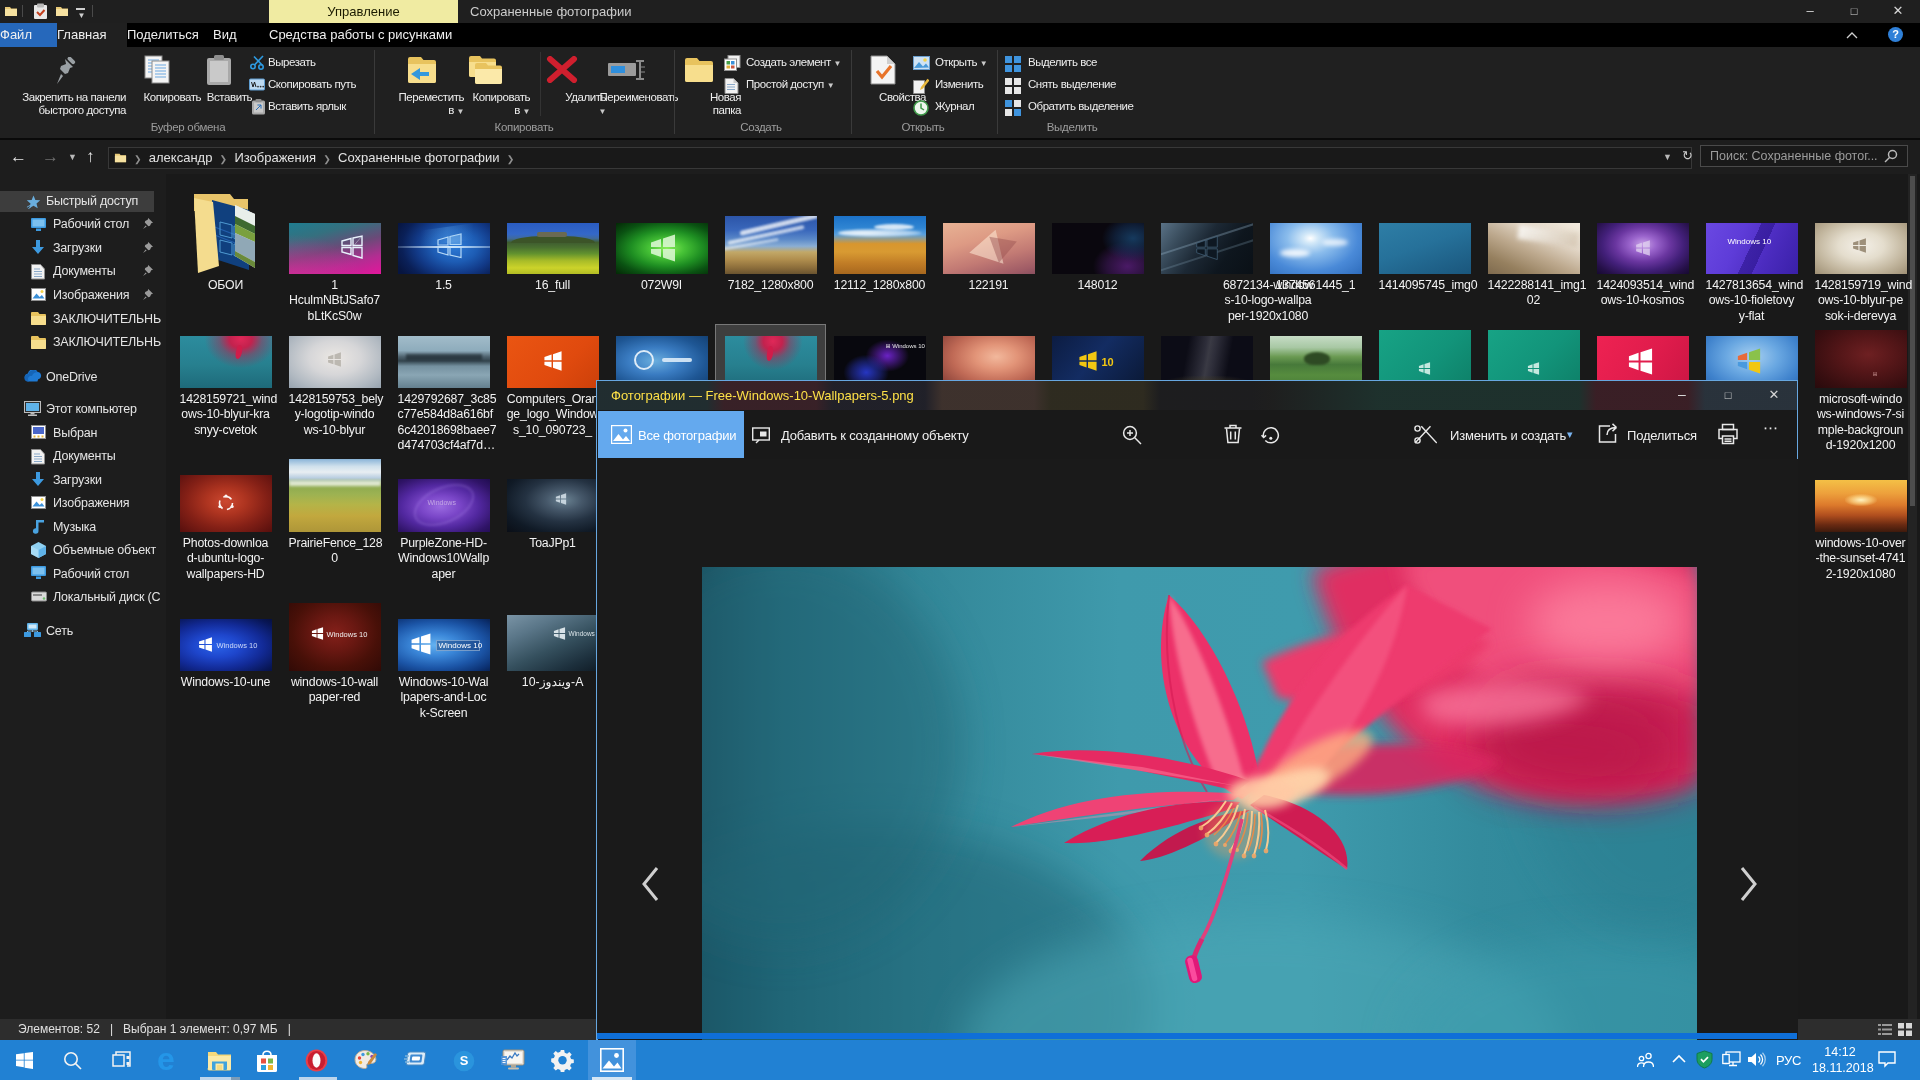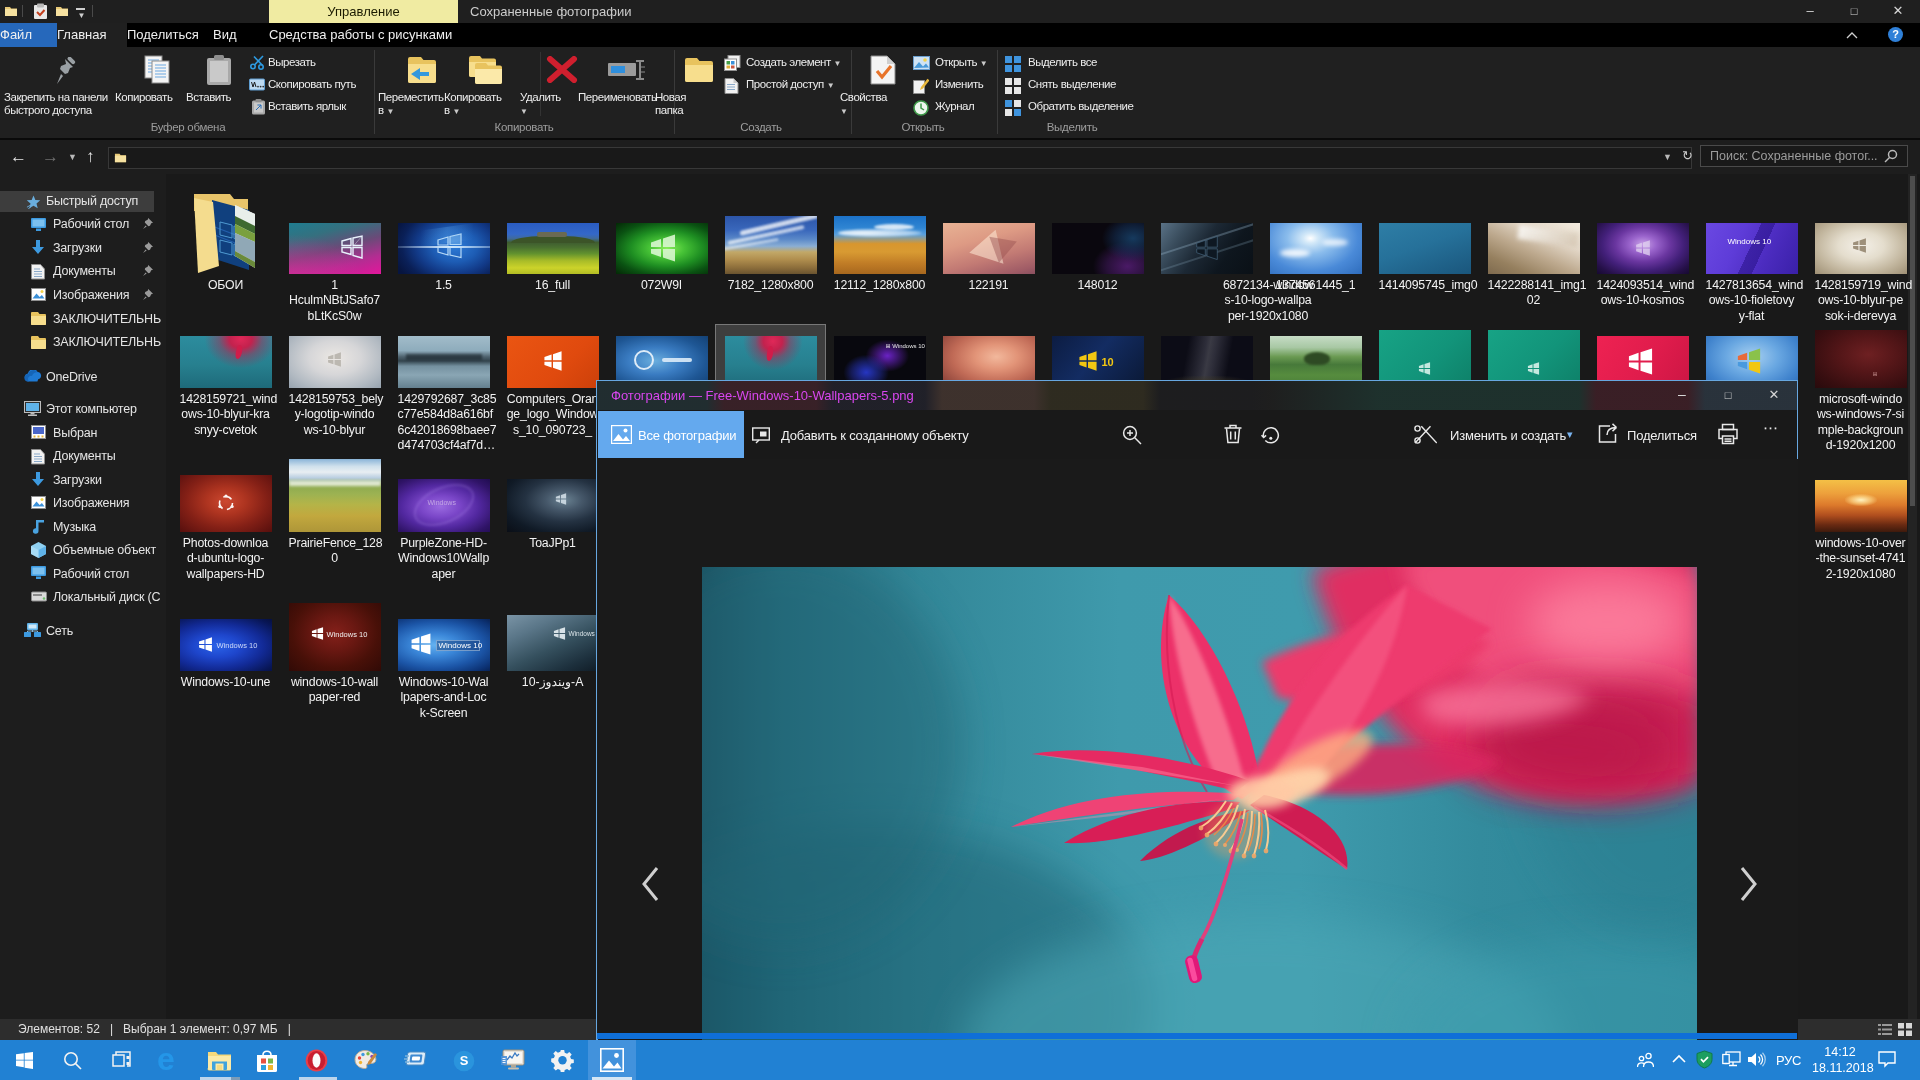--- a/index.html
+++ b/index.html
@@ -15,21 +15,21 @@
 #sidebarwrap,#sbsel,#sidebar,#scrollbar,#grid{z-index:3}
 #statusbar,#photoswin,#taskbar{z-index:5}
 #statusbar{left:0;top:1019px;width:1920px;height:21px;background:#2d2d2d}
 #taskbar{left:0;top:1040px;width:1920px;height:40px;background:#2181d3}
 .wtab{top:0;height:23px;background:#f0eba2;color:#1b1b00;font-size:13px;text-align:center;line-height:23px}
 .ttl{color:#cccccc;font-size:13px;line-height:23px}
 .capbtn{top:0;height:23px;width:44px;color:#d6d6d6;text-align:center;line-height:22px;font-size:13px}
 
 .mtab{top:0;height:24px;color:#f0f0f0;font-size:13px;text-align:left;line-height:24px}
 
-.rtxt{color:#ededed;font-size:11.5px;letter-spacing:-.45px;text-align:left;line-height:13px;white-space:nowrap}
+.rtxt{color:#ededed;font-size:11.5px;letter-spacing:-.45px;text-align:right;line-height:13px;white-space:nowrap}
 .rsm{color:#ededed;font-size:11.5px;letter-spacing:-.45px;line-height:13px;white-space:nowrap}
 .rgl{color:#9d9d9d;font-size:11.5px;letter-spacing:-.3px;text-align:center}
 .rsep{top:3px;width:1px;height:84px;background:#3a3a3a}
 .dna{color:#c9c9c9;font-size:8px}
 
 .sbi{color:#e4e4e4;font-size:12.5px;letter-spacing:-.2px;line-height:23px;height:23px;white-space:nowrap}
 
 .th{position:absolute;overflow:hidden}
 .lbl{position:absolute;color:#f2f2f2;font-size:12.3px;letter-spacing:-.2px;line-height:15.5px;text-align:center;white-space:nowrap}
 .th div{white-space:nowrap}
@@ -234,20 +234,23 @@
 <div class="a" id="addrrow">
   <div class="a" style="left:10px;top:4px;color:#e6e6e6;font-size:17px;line-height:26px">←</div>
   <div class="a" style="left:42px;top:4px;color:#6f6f6f;font-size:17px;line-height:26px">→</div>
   <div class="a" style="left:68px;top:8px;color:#b9b9b9;font-size:9px;line-height:18px">▼</div>
   <div class="a" style="left:86px;top:4px;color:#e6e6e6;font-size:17px;line-height:26px">↑</div>
   <div class="a" style="left:108px;top:7px;width:1584px;height:22px;background:#191919;border:1px solid #383838"></div>
   <svg class="a" style="left:114px;top:11px" width="13" height="13" viewBox="0 0 14 14">
         <path fill="#e8c976" d="M1 3h5l1.2 1.5H13V12H1z"></path>
         <path fill="#f6e1a0" d="M1 5h12v7H1z"></path>
       </svg>
+  <div class="a" style="left:134px;top:7px;color:#e2e2e2;font-size:13px;line-height:22px">
+    <span style="color:#8f8f8f;font-size:9px">❯</span>&nbsp;&nbsp;александр&nbsp;&nbsp;<span style="color:#8f8f8f;font-size:9px">❯</span>&nbsp;&nbsp;Изображения&nbsp;&nbsp;<span style="color:#8f8f8f;font-size:9px">❯</span>&nbsp;&nbsp;Сохраненные фотографии&nbsp;&nbsp;<span style="color:#8f8f8f;font-size:9px">❯</span>
+  </div>
   <div class="a" style="left:1663px;top:12px;color:#b9b9b9;font-size:9px">▼</div>
   <div class="a" style="left:1682px;top:8px;color:#c9c9c9;font-size:13px">↻</div>
   <div class="a" style="left:1700px;top:5px;width:208px;height:22px;background:#191919;border:1px solid #4a4a4a"></div>
   <div class="a" style="left:1710px;top:5px;color:#9b9b9b;font-size:12.5px;line-height:22px">Поиск: Сохраненные фотог...</div>
   <svg class="a" style="left:1884px;top:9px" width="14" height="14" viewBox="0 0 14 14">
         <g stroke="#b9b9b9" stroke-width="1.5" fill="none">
           <circle cx="8.5" cy="5.5" r="4"></circle>
           <path d="M5.5 8.5L1 13"></path>
         </g>
       </svg>
@@ -730,21 +733,21 @@
           </g>
         </svg>
     <div class="a" style="left:62px;top:15px;color:#e8f0f4;font-size:6.5px;opacity:.9">Windows</div>
   </div>
   <div class="a lbl" style="left:506.5px;top:674.5px;width:92px">10-ويندوز-A</div>
 </div>
 <div class="a" id="photoswin" style="left:596px;top:380px;width:1202px;height:660px;background:#1b1b1b;border:1px solid #67a7e0">
 
   <div class="a" style="left:0;top:0;width:1200px;height:29px;background:#1f1f1f"></div>
   <div class="a" style="left:0;top:0;width:1200px;height:29px;background:linear-gradient(90deg,rgba(42,110,125,.18) 0px,rgba(42,110,125,.18) 110px,rgba(210,45,90,.14) 127px,rgba(210,45,90,.14) 219px,rgba(40,40,90,.16) 236px,rgba(40,40,90,.16) 328px,rgba(220,145,115,.16) 345px,rgba(220,145,115,.16) 437px,rgba(180,150,40,.10) 454px,rgba(180,150,40,.10) 546px,rgba(20,20,30,.18) 563px,rgba(20,20,30,.18) 655px,rgba(25,25,25,.1) 672px,rgba(23,150,122,.15) 781px,rgba(23,150,122,.15) 982px,rgba(210,30,75,.15) 999px,rgba(210,30,75,.15) 1091px,rgba(100,160,220,.15) 1108px,rgba(100,160,220,.15) 1200px)"></div>
-  <div class="a" style="left:14px;top:7px;color:#d946ef;font-size:13px">Фотографии — Free-Windows-10-Wallpapers-5.png</div>
+  <div class="a" style="left:14px;top:7px;color:#fde047;font-size:13px">Фотографии — Free-Windows-10-Wallpapers-5.png</div>
   <div class="a" style="left:1062px;top:0px;width:46px;height:29px;color:#d6d6d6;text-align:center;line-height:26px;font-size:14px">–</div>
   <div class="a" style="left:1108px;top:0px;width:46px;height:29px;color:#d6d6d6;text-align:center;line-height:28px;font-size:11px">□</div>
   <div class="a" style="left:1154px;top:0px;width:46px;height:29px;color:#d6d6d6;text-align:center;line-height:28px;font-size:13px">✕</div>
 
   <div class="a" style="left:0;top:29px;width:1200px;height:49px;background:#191919"></div>
   <div class="a" style="left:1px;top:30px;width:146px;height:47px;background:#64a9ee"></div>
   <svg class="a" style="left:14px;top:44px" width="21" height="19" viewBox="0 0 21 19">
         <rect x="0.5" y="0.5" width="20" height="18" fill="none" stroke="#fff" stroke-width="1.4"></rect>
         <path fill="#fff" d="M2 16l5.5-7 4.5 5.5 3-3.5 4 5z"></path>
         <circle cx="14.5" cy="5.5" r="2" fill="#fff"></circle>

